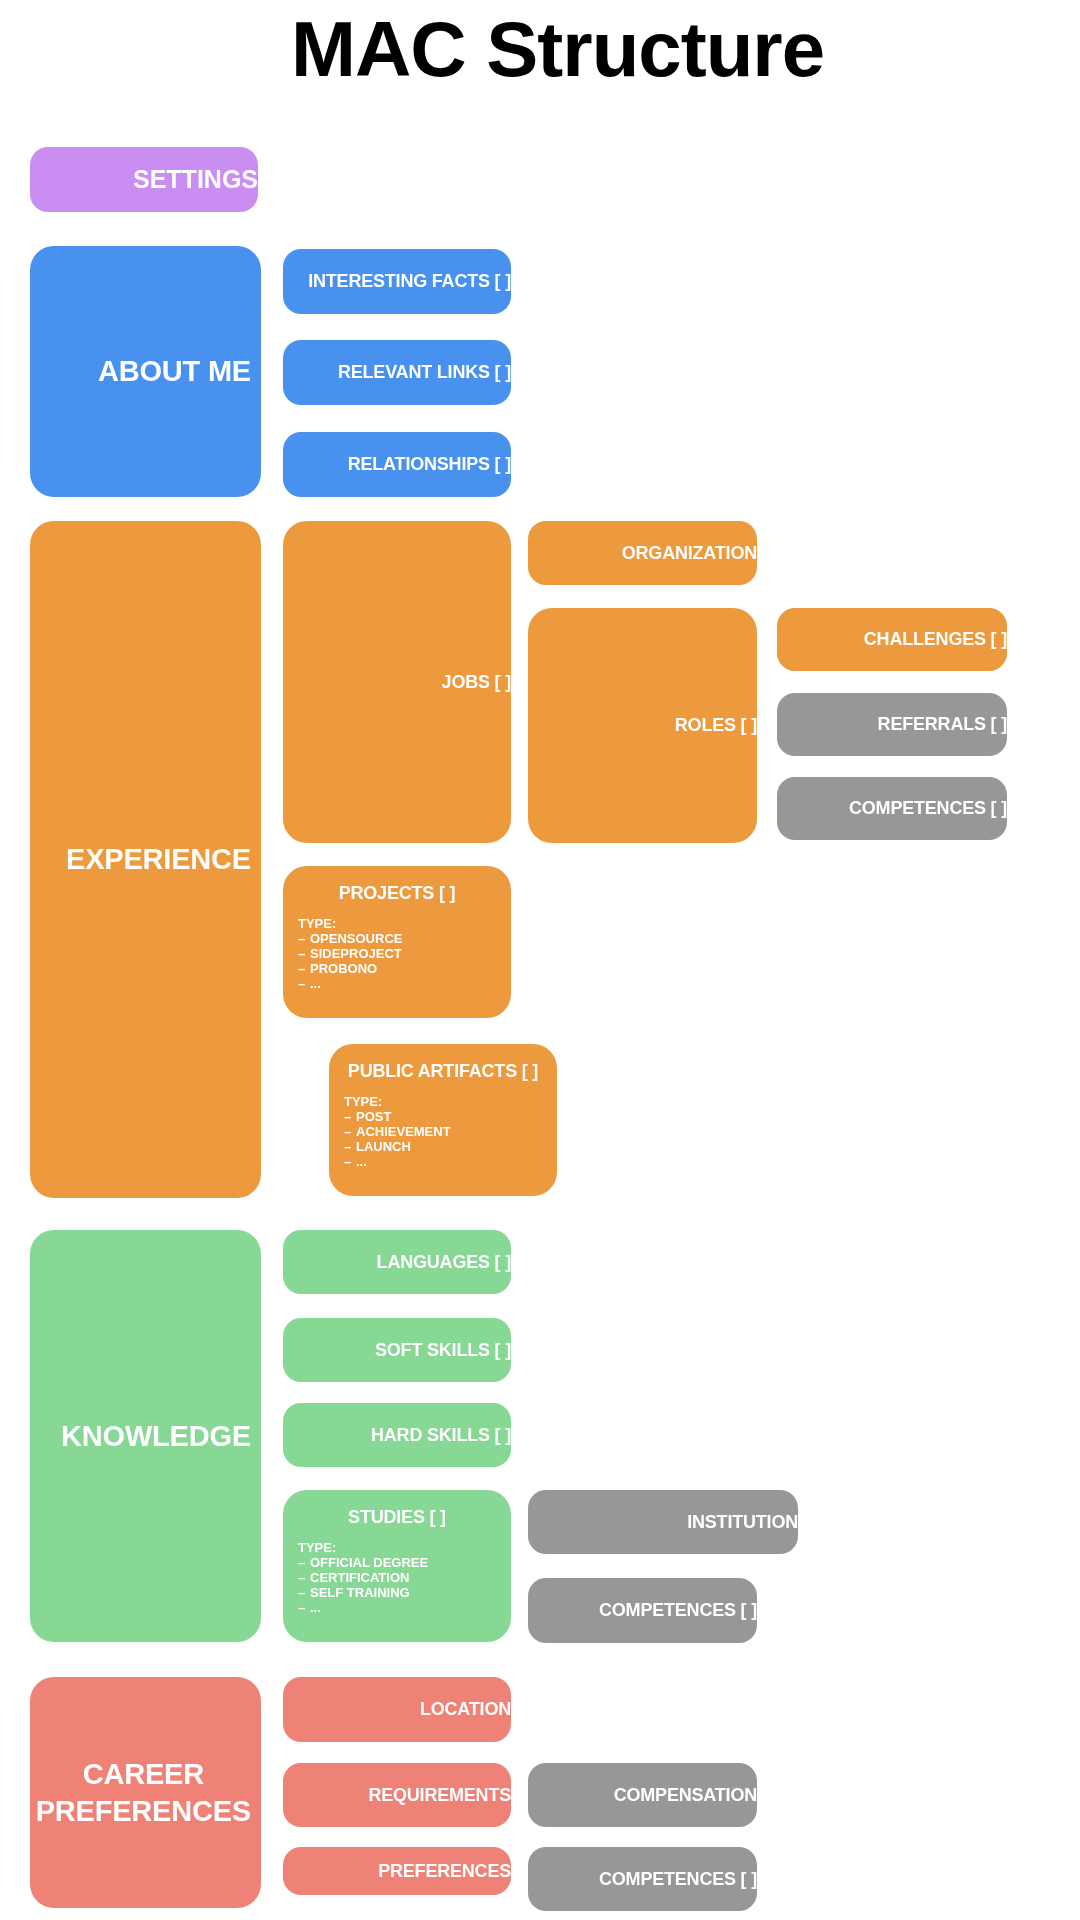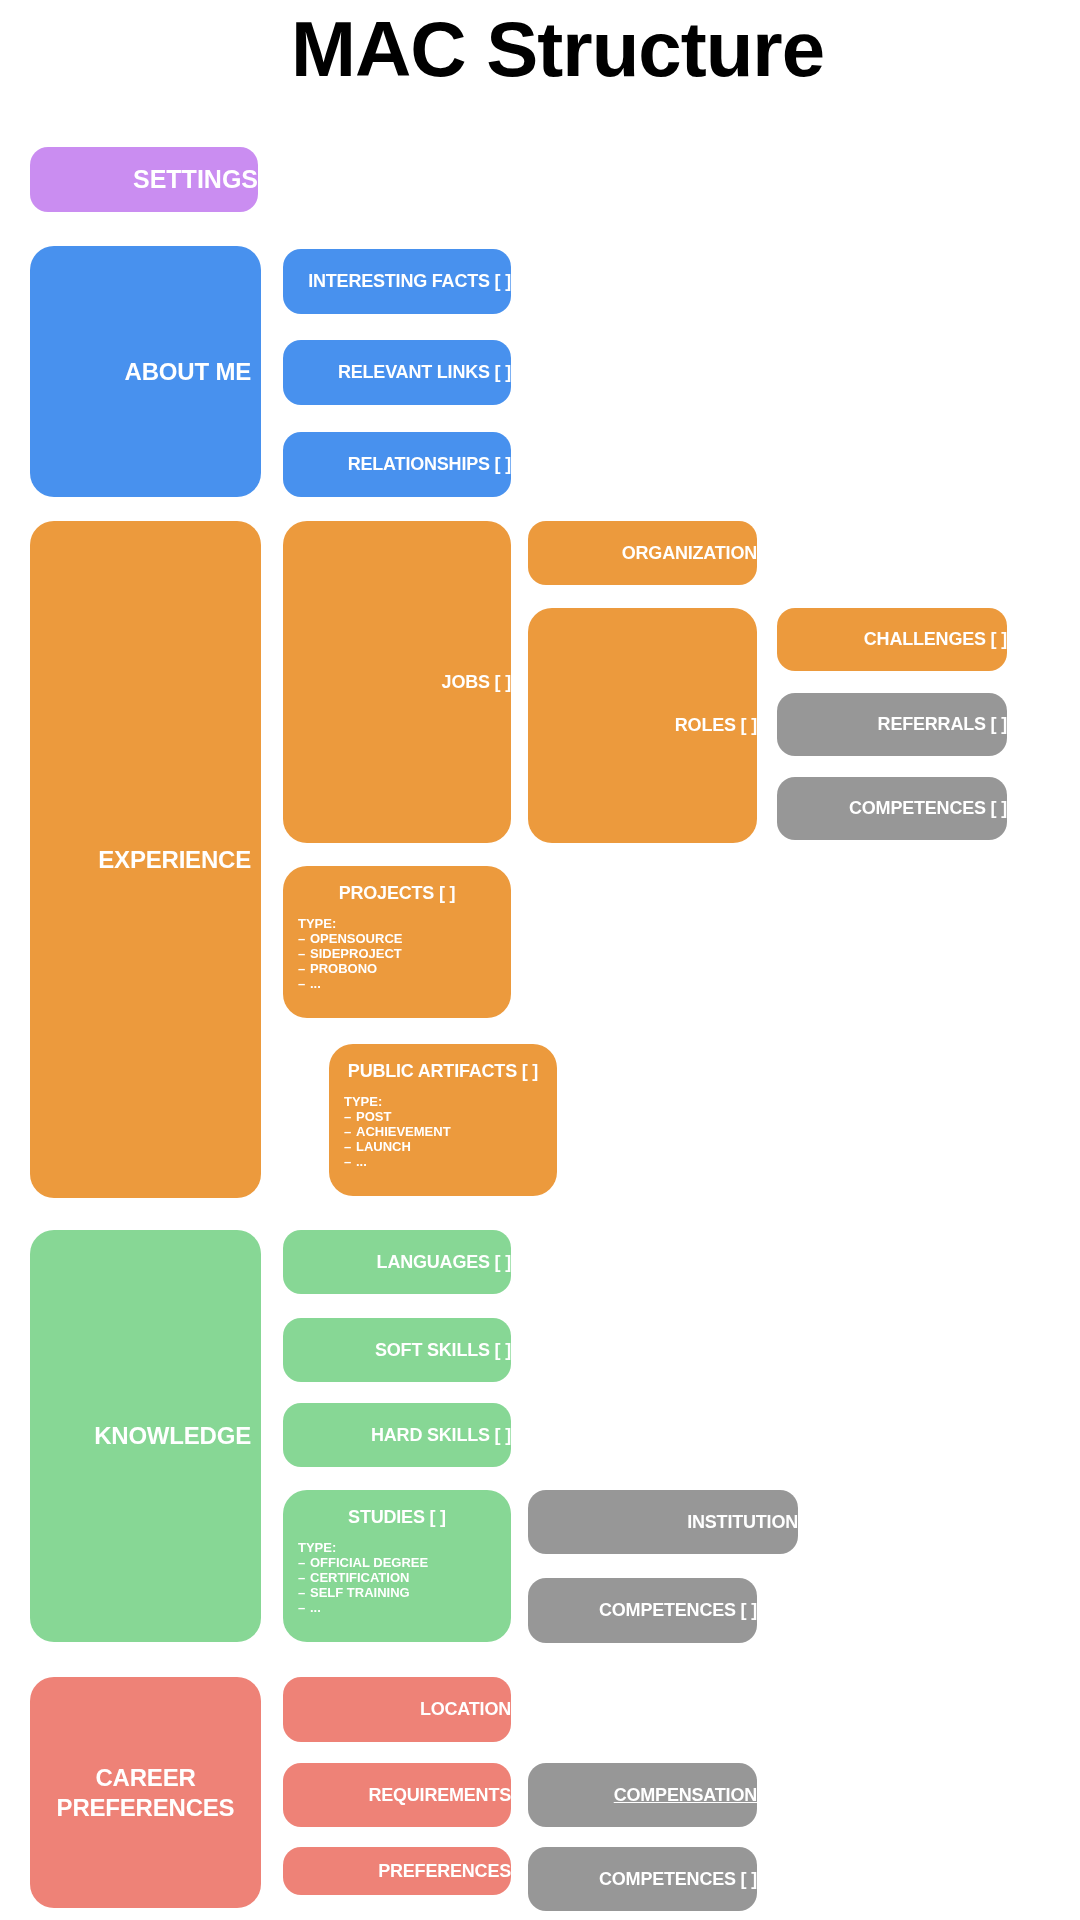--- a/index.html
+++ b/index.html
@@ -45,21 +45,21 @@
     text-align: center;
   }
   .purple { background: var(--purple); }
   .blue   { background: var(--blue); }
   .orange { background: var(--orange); }
   .green  { background: var(--green); }
   .salmon { background: var(--salmon); }
   .gray   { background: var(--gray); }
 
   .lbl-xl {
-    font-size: 24px;
+    font-size: 29px;
     font-weight: 700;
     letter-spacing: -0.2px;
     line-height: 1.25;
     padding: 0 10px;
   }
   .lbl-md {
     font-size: 18px;
     font-weight: 700;
     letter-spacing: -0.2px;
   }
@@ -115,21 +115,21 @@
   .n-knowledge     { left: 30px;  top: 1230px; width: 231px; height: 412px; }
   .n-languages     { left: 283px; top: 1230px; width: 228px; height: 64px; }
   .n-softskills    { left: 283px; top: 1318px; width: 228px; height: 64px; }
   .n-hardskills    { left: 283px; top: 1403px; width: 228px; height: 64px; }
   .n-studies       { left: 283px; top: 1490px; width: 228px; height: 152px; }
   .n-institution   { left: 528px; top: 1490px; width: 270px; height: 64px; }
   .n-comp-studies  { left: 528px; top: 1578px; width: 229px; height: 65px; }
   .n-career        { left: 30px;  top: 1677px; width: 231px; height: 231px; }
   .n-location      { left: 283px; top: 1677px; width: 228px; height: 65px; }
   .n-requirements  { left: 283px; top: 1763px; width: 228px; height: 64px; }
-  .n-compensation  { left: 528px; top: 1763px; width: 229px; height: 64px; text-decoration: underline; }
+  .n-compensation  { left: 528px; top: 1763px; width: 229px; height: 64px; }
   .n-preferences   { left: 283px; top: 1847px; width: 228px; height: 48px; }
   .n-comp-career   { left: 528px; top: 1847px; width: 229px; height: 64px; }
 </style>
 </head>
 <body>
 
 <div id="canvas">
 
   <h1 class="title">MAC Structure</h1>
 

